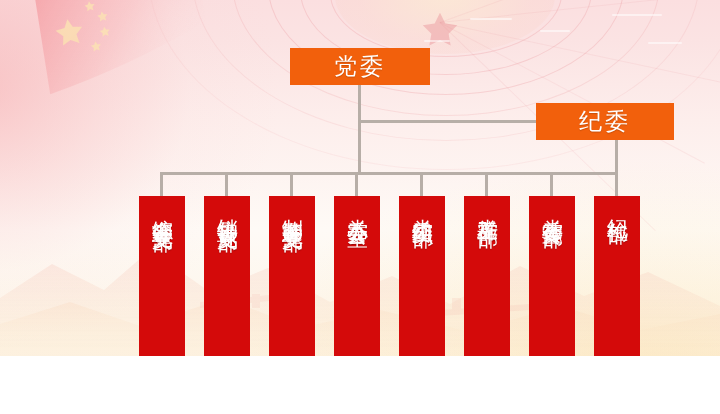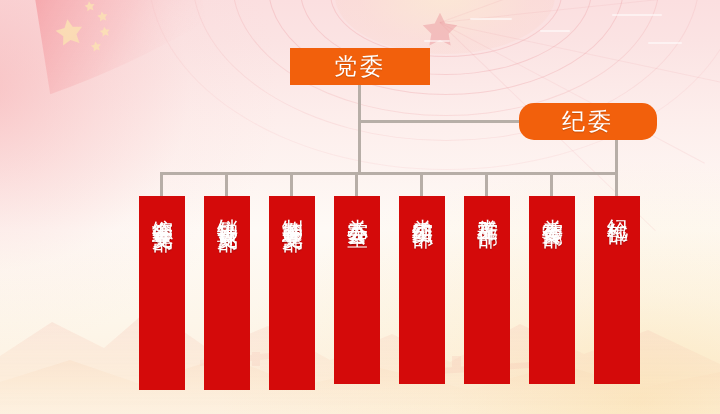--- a/index.html
+++ b/index.html
@@ -9,21 +9,21 @@
   body {
     width: 720px;
     height: 414px;
     overflow: hidden;
     font-family: "DejaVu Sans", "Liberation Sans", sans-serif;
   }
 
   #stage {
     position: relative;
     width: 720px;
-    height: 414px;
+    height: 356px;
     overflow: hidden;
     background: #be185d;
   }
 
   
   .bg-layer {
     position: absolute;
     left: 0; top: 0;
     width: 720px; height: 414px;
     pointer-events: none;
@@ -258,21 +258,21 @@
     <div class="line v" style="left:225px; top:172px; height:24px;"></div>
     <div class="line v" style="left:290px; top:172px; height:24px;"></div>
     <div class="line v" style="left:355px; top:172px; height:24px;"></div>
     <div class="line v" style="left:420px; top:172px; height:24px;"></div>
     <div class="line v" style="left:485px; top:172px; height:24px;"></div>
     <div class="line v" style="left:550px; top:172px; height:24px;"></div>
   </div>
 
   <div class="node top" style="left:290px; top:48px; width:140px; height:37px;">党委</div>
 
-  <div class="node top" style="left:519px; top:103px; width:138px; height:37px;border-radius:15px;">纪委</div>
+  <div class="node top" style="left:536px; top:103px; width:138px; height:37px;">纪委</div>
 
   <div class="node dept" style="left:139px; top:196px; width:46px; height:194px;">综合管理党支部</div>
   <div class="node dept" style="left:204px; top:196px; width:46px; height:194px;">销售设计党支部</div>
   <div class="node dept" style="left:269px; top:196px; width:46px; height:194px;">制造管理党支部</div>
   <div class="node dept" style="left:334px; top:196px; width:46px; height:188px;">党委办公室</div>
   <div class="node dept" style="left:399px; top:196px; width:46px; height:188px;">党委组织部</div>
   <div class="node dept" style="left:464px; top:196px; width:46px; height:188px;">党群工作部</div>
   <div class="node dept" style="left:529px; top:196px; width:46px; height:188px;">党委宣传部</div>
   <div class="node dept" style="left:594px; top:196px; width:46px; height:188px;">纪检部</div>
 

